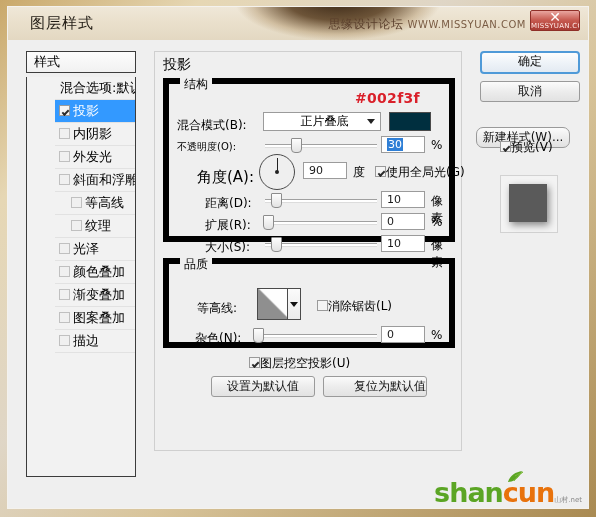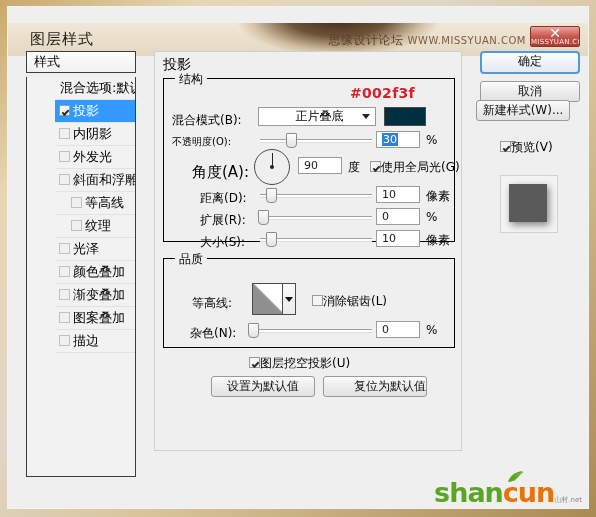--- a/index.html
+++ b/index.html
@@ -18,21 +18,21 @@
     padding:6px 7px 8px 7px;
   }
   #frameInner{
     position:relative;width:100%;height:100%;box-sizing:border-box;
     background:#efefef;border:1px solid #f4f2ee;
     overflow:hidden;
   }
 
   
   #titlebar{
-    position:absolute;left:0;top:16px;width:100%;height:33px;
+    position:absolute;left:0;top:0;width:100%;height:33px;
     background:
       radial-gradient(ellipse 120px 46px at 330px -6px, rgba(50,30,12,.95) 0%, rgba(80,52,22,.82) 42%, rgba(150,112,60,.30) 72%, rgba(0,0,0,0) 86%),
       linear-gradient(180deg,#efe7d8 0%,#eae0cc 45%,#e3d8c2 100%);
     overflow:hidden;
   }
   #titleText{
     position:absolute;left:22px;top:7px;font-size:15px;letter-spacing:1px;color:#201b14;
   }
   #wmText{
     position:absolute;right:62px;top:9px;font-size:11px;color:#6d4f3a;letter-spacing:.5px;
@@ -83,21 +83,21 @@
   }
   .slider .knob{
     position:absolute;top:0px;width:9px;height:13px;
     background:linear-gradient(180deg,#fdfdfd 0%,#e3e3e3 100%);
     border:1px solid #8c8c8c;border-radius:1px 1px 4px 4px;
   }
 
   
   .grp{
     position:absolute;box-sizing:border-box;
-    border:1px solid #000000;
+    border:6px solid #000000;
   }
   .grp > .cap{
     position:absolute;top:-8px;left:11px;background:#efefef;padding:0 4px;font-size:12px;
   }
 
   
   #stylesBtn{
     position:absolute;left:18px;top:44px;width:110px;height:22px;box-sizing:border-box;
     background:linear-gradient(180deg,#fdfdfd 0%,#f1f1f1 100%);
     border:1px solid #3c3c3c;
@@ -320,21 +320,21 @@
 
     <div style="position:absolute;left:94px;top:303px;font-size:12px;white-space:nowrap;">
       <span class="chk on"></span><span>图层挖空投影(U)</span>
     </div>
     <div class="btn" style="left:56px;top:324px;width:104px;">设置为默认值</div>
     <div class="btn" style="left:168px;top:324px;width:104px;padding-left:30px;">复位为默认值</div>
   </div>
 
   <div class="btn primary" style="left:472px;top:44px;width:100px;height:23px;">确定</div>
   <div class="btn" style="left:472px;top:74px;width:100px;">取消</div>
-  <div class="btn" style="left:468px;top:93px;width:94px;">新建样式(W)...</div>
+  <div class="btn" style="left:468px;top:120px;width:94px;border-radius:7px;">新建样式(W)...</div>
 
   <div style="position:absolute;left:492px;top:132px;font-size:12px;white-space:nowrap;">
     <span class="chk on"></span><span>预览(V)</span>
   </div>
 
   <div id="previewBox">
     <div id="previewSq"></div>
   </div>
 
   <svg id="leaf" viewBox="0 0 18 14">

